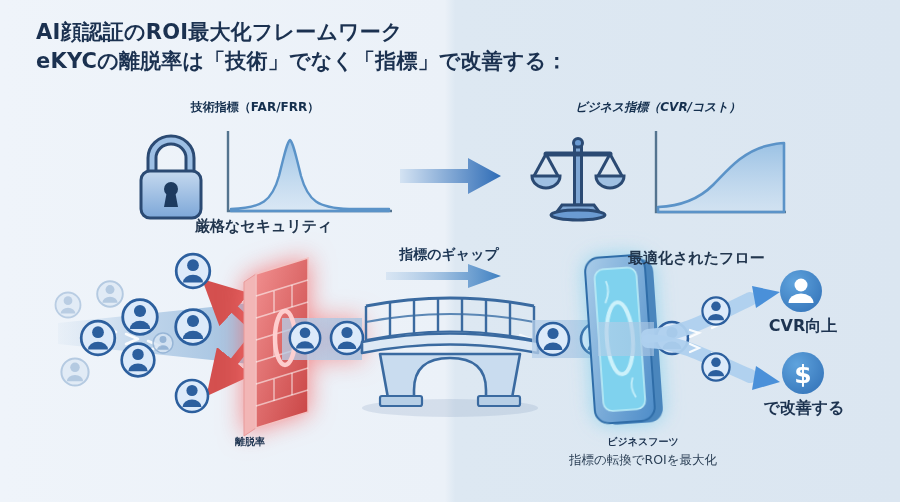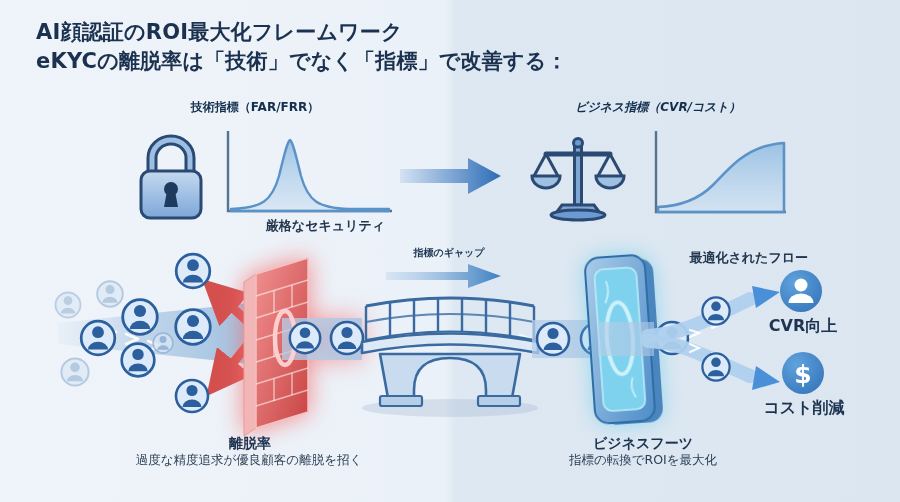--- a/index.html
+++ b/index.html
@@ -8,25 +8,25 @@
   .canvas {
     position:relative; width:900px; height:502px; overflow:hidden;
     background:linear-gradient(to right,#eff4fa 0%, #ebf1f8 49.4%, #dde8f2 50.6%, #dbe6f1 100%);
   }
   .layer { position:absolute; left:0; top:0; }
   .txt { position:absolute; color:#1c3150; }
   .title { left:36px; top:18px; font-size:21px; font-weight:700; line-height:1.38; letter-spacing:0.2px; color:#1b3150; }
   .sec-title { font-size:12px; font-weight:700; text-align:center; color:#142f4e; }
   .sec-title.tech { left:130px; top:99px; width:250px; }
   .sec-title.biz  { left:528px; top:99px; width:260px;font-style:italic; }
-  .caption { font-size:13px; font-weight:600; text-align:right; color:#22364e; }
+  .caption { font-size:15px; font-weight:600; text-align:left; color:#22364e; }
   .caption.tech { left:195px; top:217px; width:190px; }
   .caption.biz  { left:628px; top:219px; width:180px;margin-top:30px; }
-  .gap-label { left:384px; top:246px; width:130px; font-size:10px; font-weight:700; text-align:center; color:#1c3553; }
-  .flow-label { font-size:14px; font-weight:700; text-align:center; color:#1d3350; }
+  .gap-label { left:384px; top:246px; width:130px; font-size:14px; font-weight:700; text-align:center; color:#1c3553; }
+  .flow-label { font-size:10px; font-weight:700; text-align:center; color:#1d3350; }
   .flow-desc  { font-size:12.5px; text-align:center; color:#2b3f55; }
   .churn-label { left:180px; top:435px; width:140px; }
   .churn-desc  { left:118px; top:452px; width:262px; }
   .filter-label { left:558px; top:435px; width:170px; }
   .filter-desc  { left:548px; top:452px; width:190px; }
   .outcome { font-size:16px; font-weight:600; text-align:center; color:#1d3350; }
   .outcome.cvr  { left:754px; top:316px; width:98px; }
   .outcome.cost { left:750px; top:398px; width:108px; }
   .footer { left:718px; top:471px; width:164px; font-size:12.5px; text-align:right; color:#3e5167; }
 </style>
@@ -238,21 +238,20 @@
   </div>
 
   <div class="txt sec-title tech">技術指標（FAR/FRR）</div>
   <div class="txt sec-title biz">ビジネス指標（CVR/コスト）</div>
   <div class="txt caption tech">厳格なセキュリティ</div>
   <div class="txt caption biz">最適化されたフロー</div>
 
   <div class="txt gap-label">指標のギャップ</div>
 
   <div class="txt flow-label churn-label">離脱率</div>
-  <div class="txt flow-desc churn-desc">過度な精度追求が優良顧客の離脱を招く</div>
 
   <div class="txt flow-label filter-label">ビジネスフーツ</div>
   <div class="txt flow-desc filter-desc">指標の転換でROIを最大化</div>
 
   <div class="txt outcome cvr">CVR向上</div>
-  <div class="txt outcome cost">コスト削減</div>
+  <div class="txt outcome cost">で改善する</div>
 
 </div>
 
 </body></html>

